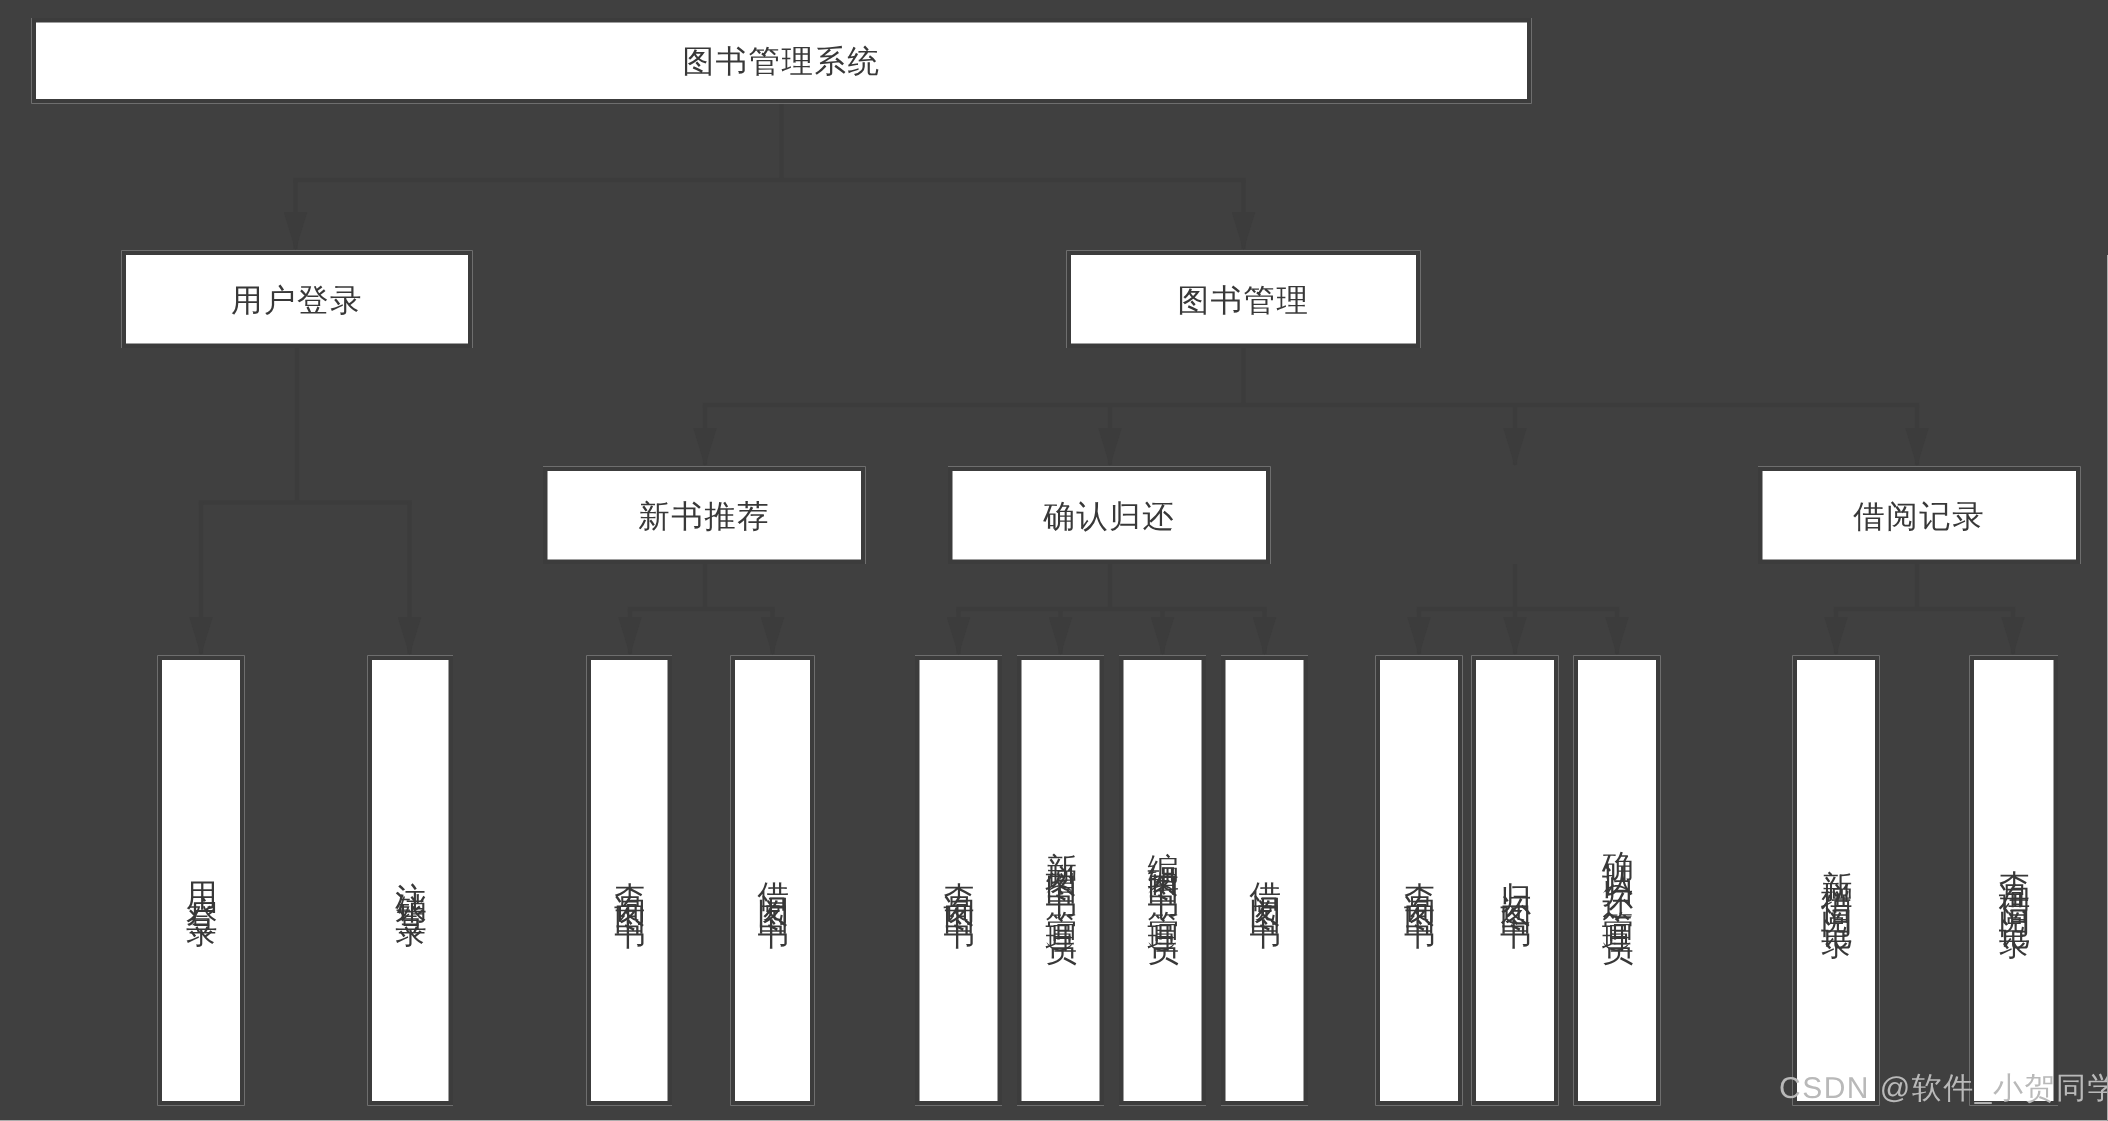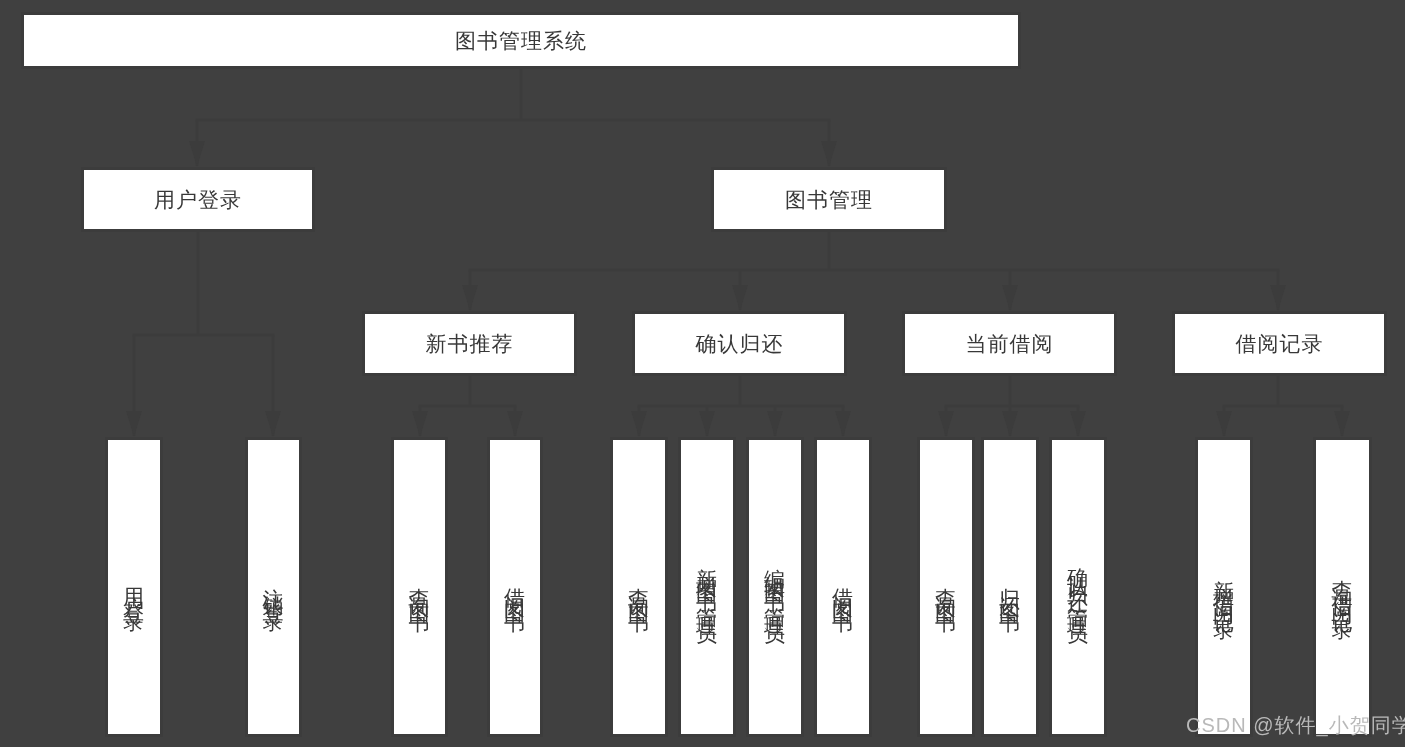--- a/index.html
+++ b/index.html
@@ -111,23 +111,20 @@
   <div class="node h-node" style="left:711px; top:167px; width:236px; height:65px;">
     <span>图书管理</span>
   </div>
 
   <div class="node h-node" style="left:362px; top:311px; width:215px; height:65px;">
     <span>新书推荐</span>
   </div>
   <div class="node h-node" style="left:632px; top:311px; width:215px; height:65px;">
     <span>确认归还</span>
   </div>
-  <div class="node h-node" style="left:902px; top:311px; width:215px; height:65px;">
-    <span>当前借阅</span>
-  </div>
   <div class="node h-node" style="left:1172px; top:311px; width:215px; height:65px;">
     <span>借阅记录</span>
   </div>
 
   <div class="node v-node" style="left:105px; top:437px; width:58px; height:300px;">
     <span>用户登录</span>
   </div>
   <div class="node v-node" style="left:245px; top:437px; width:57px; height:300px;">
     <span>注销登录</span>
   </div>

